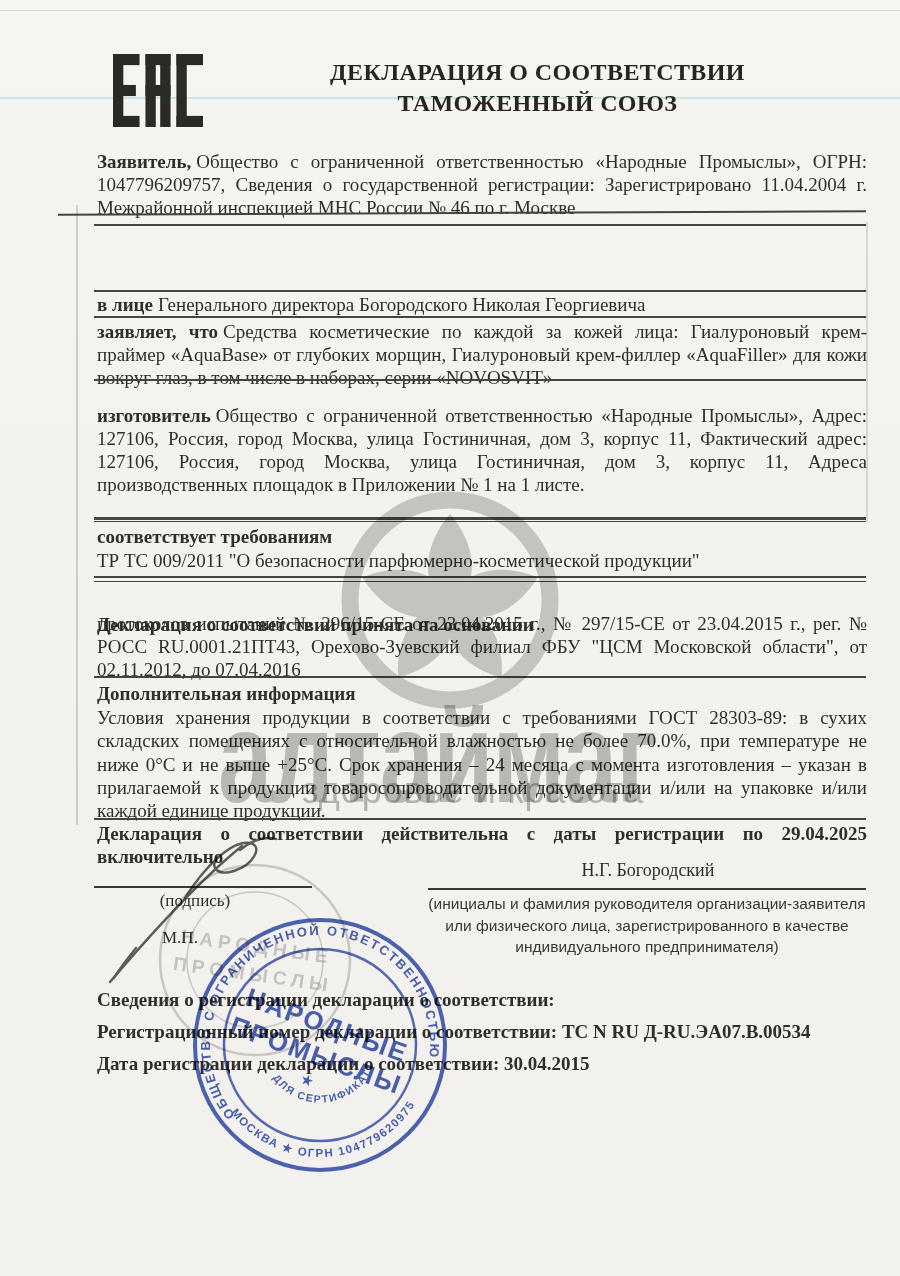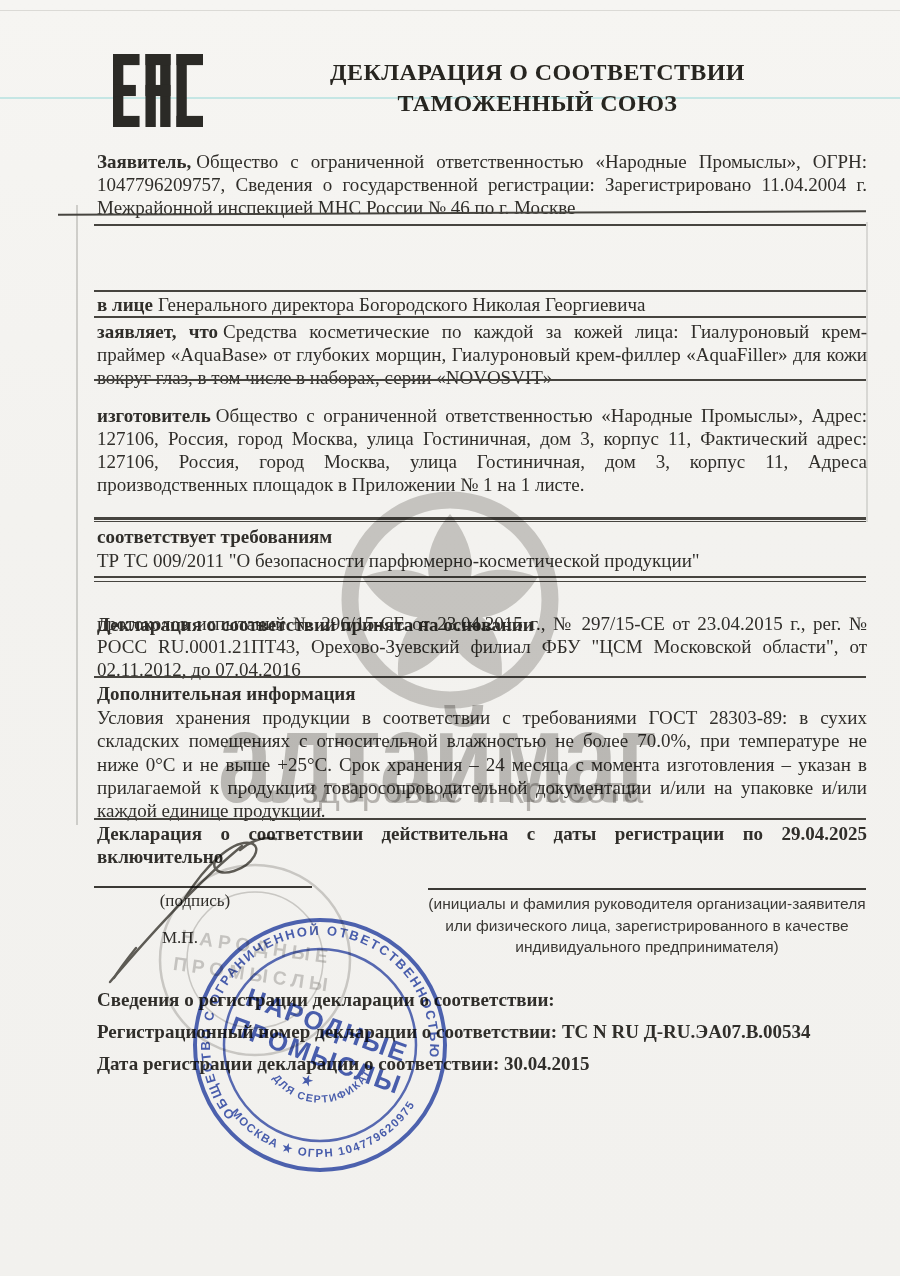--- a/index.html
+++ b/index.html
@@ -104,20 +104,21 @@
   <div class="par" style="top:612px;">протоколов испытаний № 296/15-СЕ от 23.04.2015 г., № 297/15-СЕ от 23.04.2015 г., рег. № РОСС RU.0001.21ПТ43, Орехово-Зуевский филиал ФБУ "ЦСМ Московской области", от 02.11.2012, до 07.04.2016</div>
   <div class="rule" style="top:676px;left:94px;width:772px;"></div>
 
   <div class="par left bold" style="top:682px;">Дополнительная информация</div>
   <div class="par" style="top:706px;line-height:23.3px;">Условия хранения продукции в соответствии с требованиями ГОСТ 28303-89: в сухих складских помещениях с относительной влажностью не более 70.0%, при температуре не ниже 0°С и не выше +25°С. Срок хранения – 24 месяца с момента изготовления – указан в прилагаемой к продукции товаросопроводительной документации и/или на упаковке и/или каждой единице продукции.</div>
   <div class="rule" style="top:818px;left:94px;width:772px;"></div>
 
   <div class="par bold jlast" style="top:822px;">Декларация о соответствии действительна с даты регистрации по 29.04.2025</div>
   <div class="par left bold" style="top:845px;">включительно</div>
 
+  <div class="serifsm" style="top:860px;left:430px;width:436px;text-align:center;">Н.Г. Богородский</div>
   <div class="sigline" style="top:886px;left:94px;width:218px;"></div>
   <div class="sigline" style="top:888px;left:428px;width:438px;"></div>
   <div class="serifsm" style="top:891px;left:120px;width:150px;text-align:center;font-size:17px;">(подпись)</div>
   <div class="caption" style="top:893px;left:428px;width:438px;">(инициалы и фамилия руководителя организации-заявителя или физического лица, зарегистрированного в качестве индивидуального предпринимателя)</div>
   <div class="serifsm" style="top:928px;left:162px;font-size:17px;">М.П.</div>
 
   <div class="par left bold" style="top:988px;">Сведения о регистрации декларации о соответствии:</div>
   <div class="par left bold" style="top:1020px;"><span>Регистрационный номер декларации о соответствии:</span> <span>ТС N RU Д-RU.ЭА07.В.00534</span></div>
   <div class="par left bold" style="top:1052px;"><span>Дата регистрации декларации о соответствии:</span> <span>30.04.2015</span></div>
 

